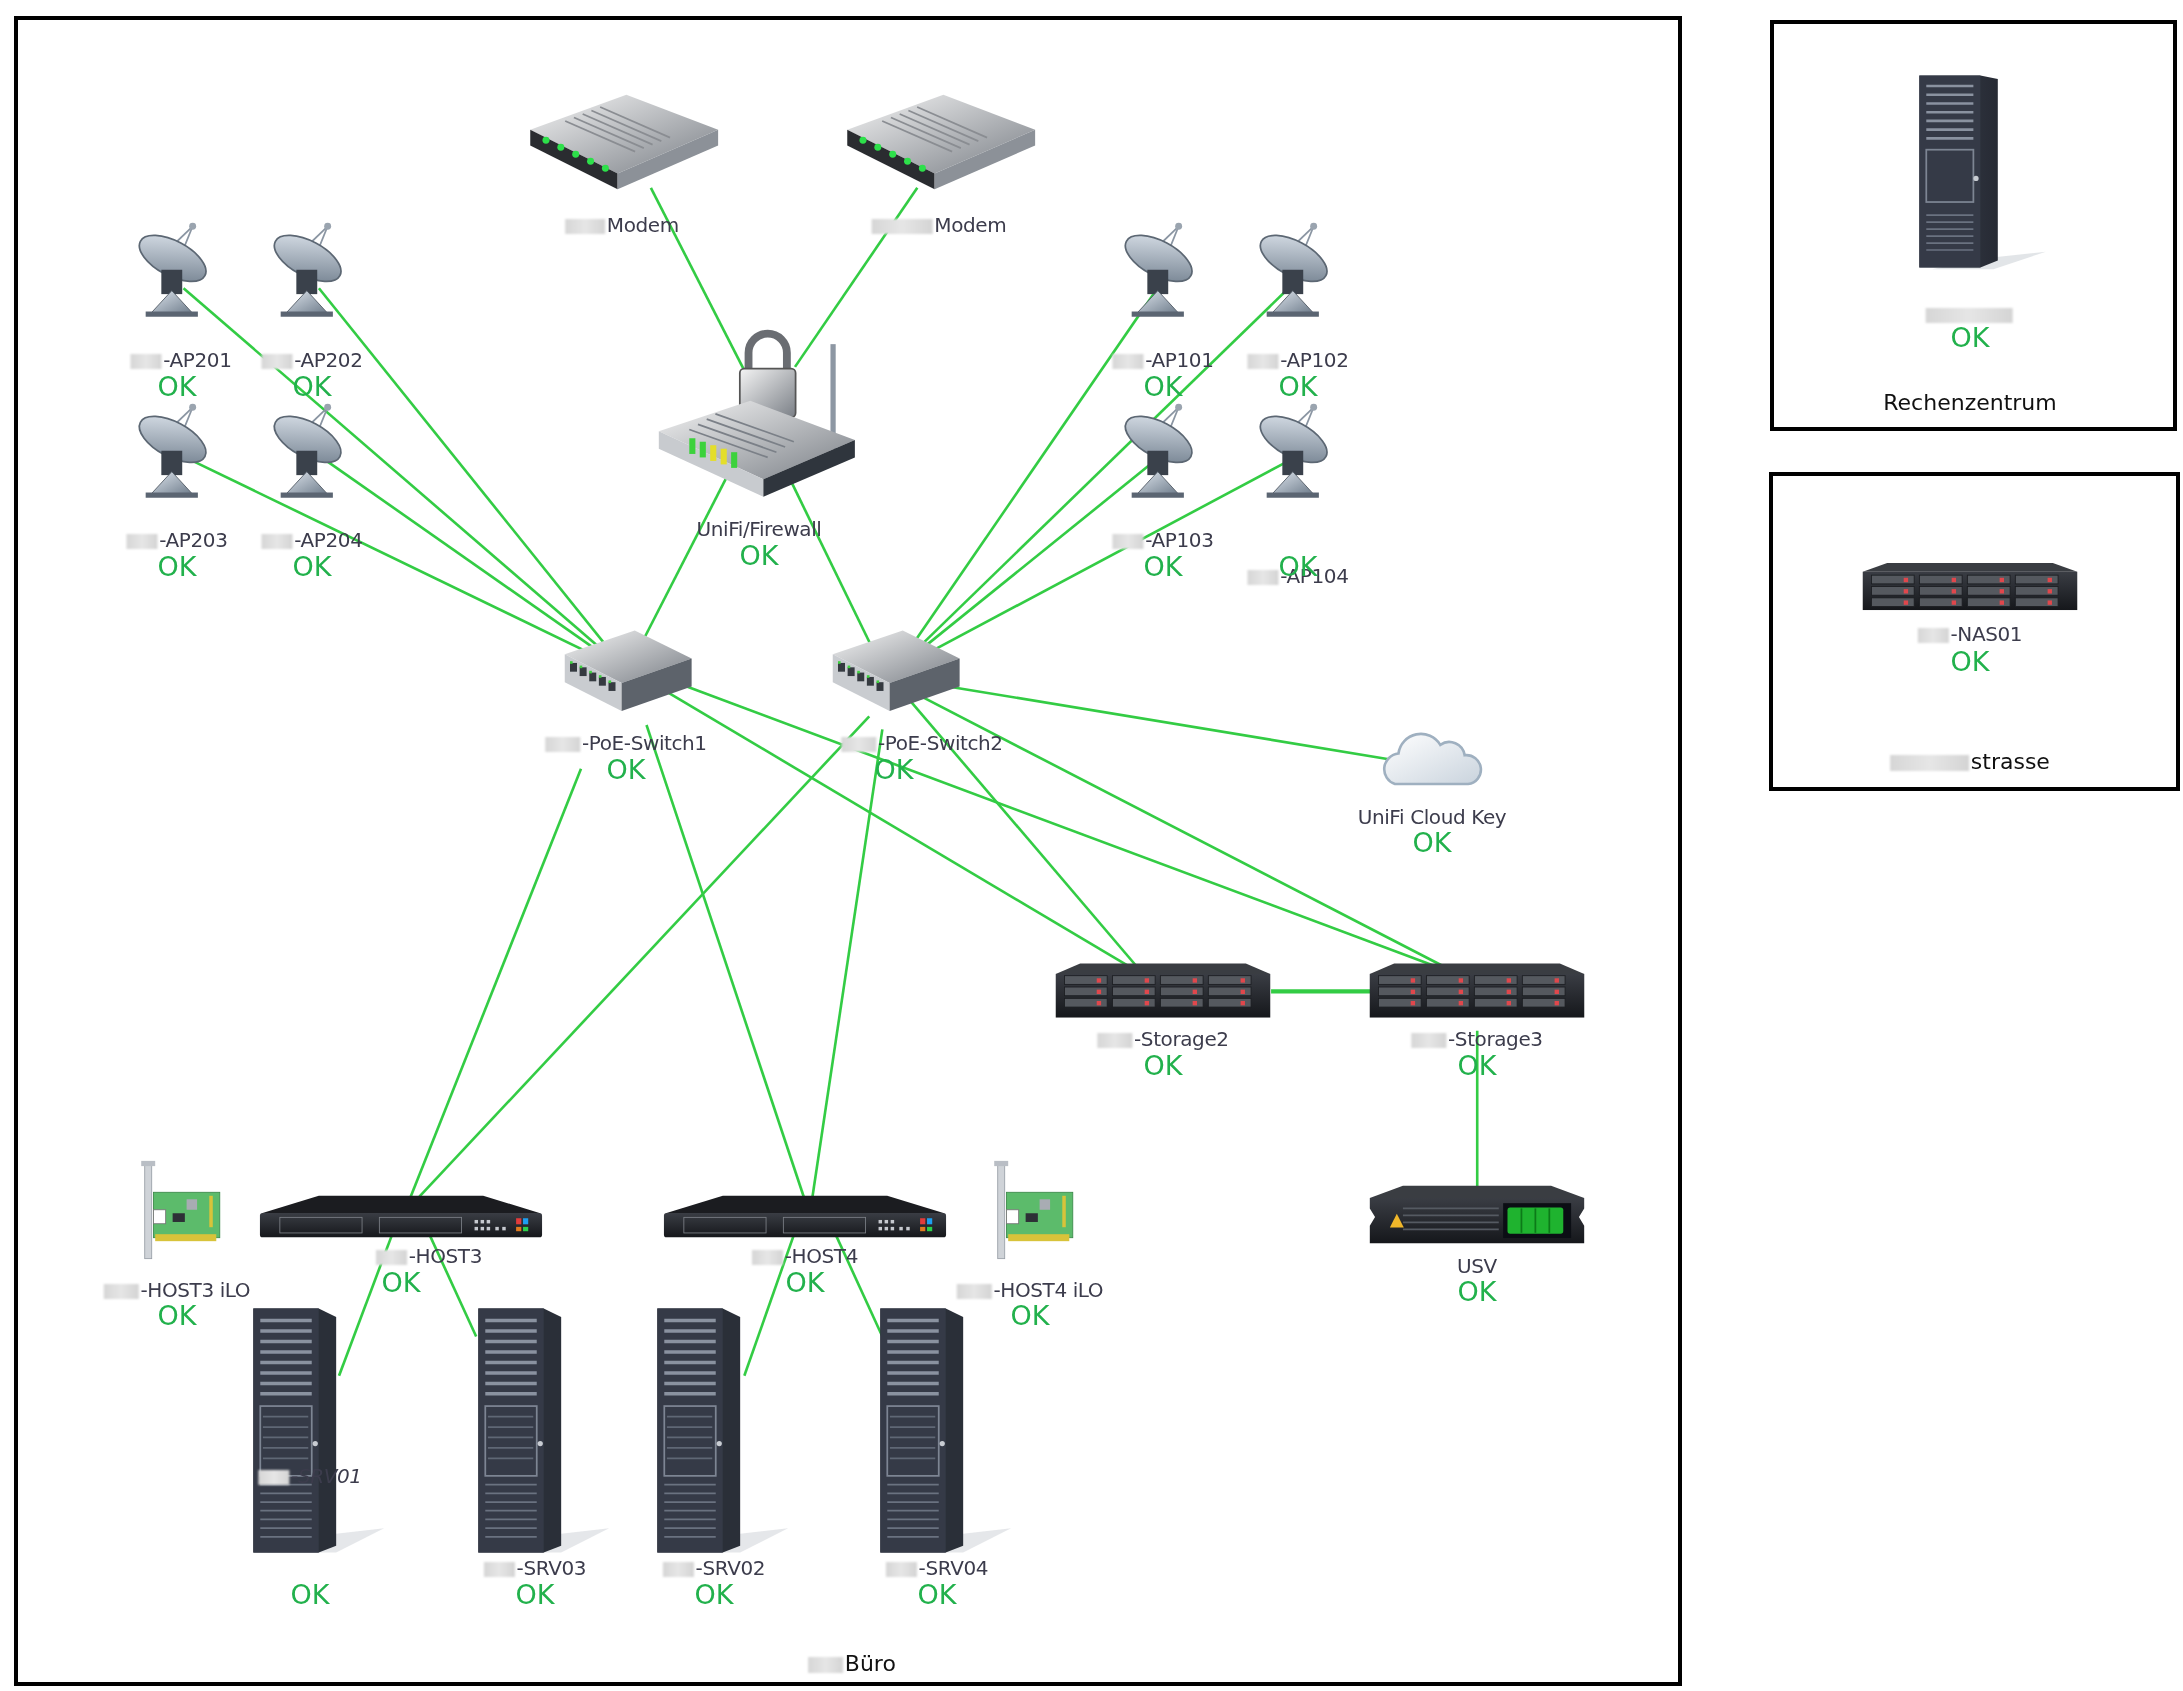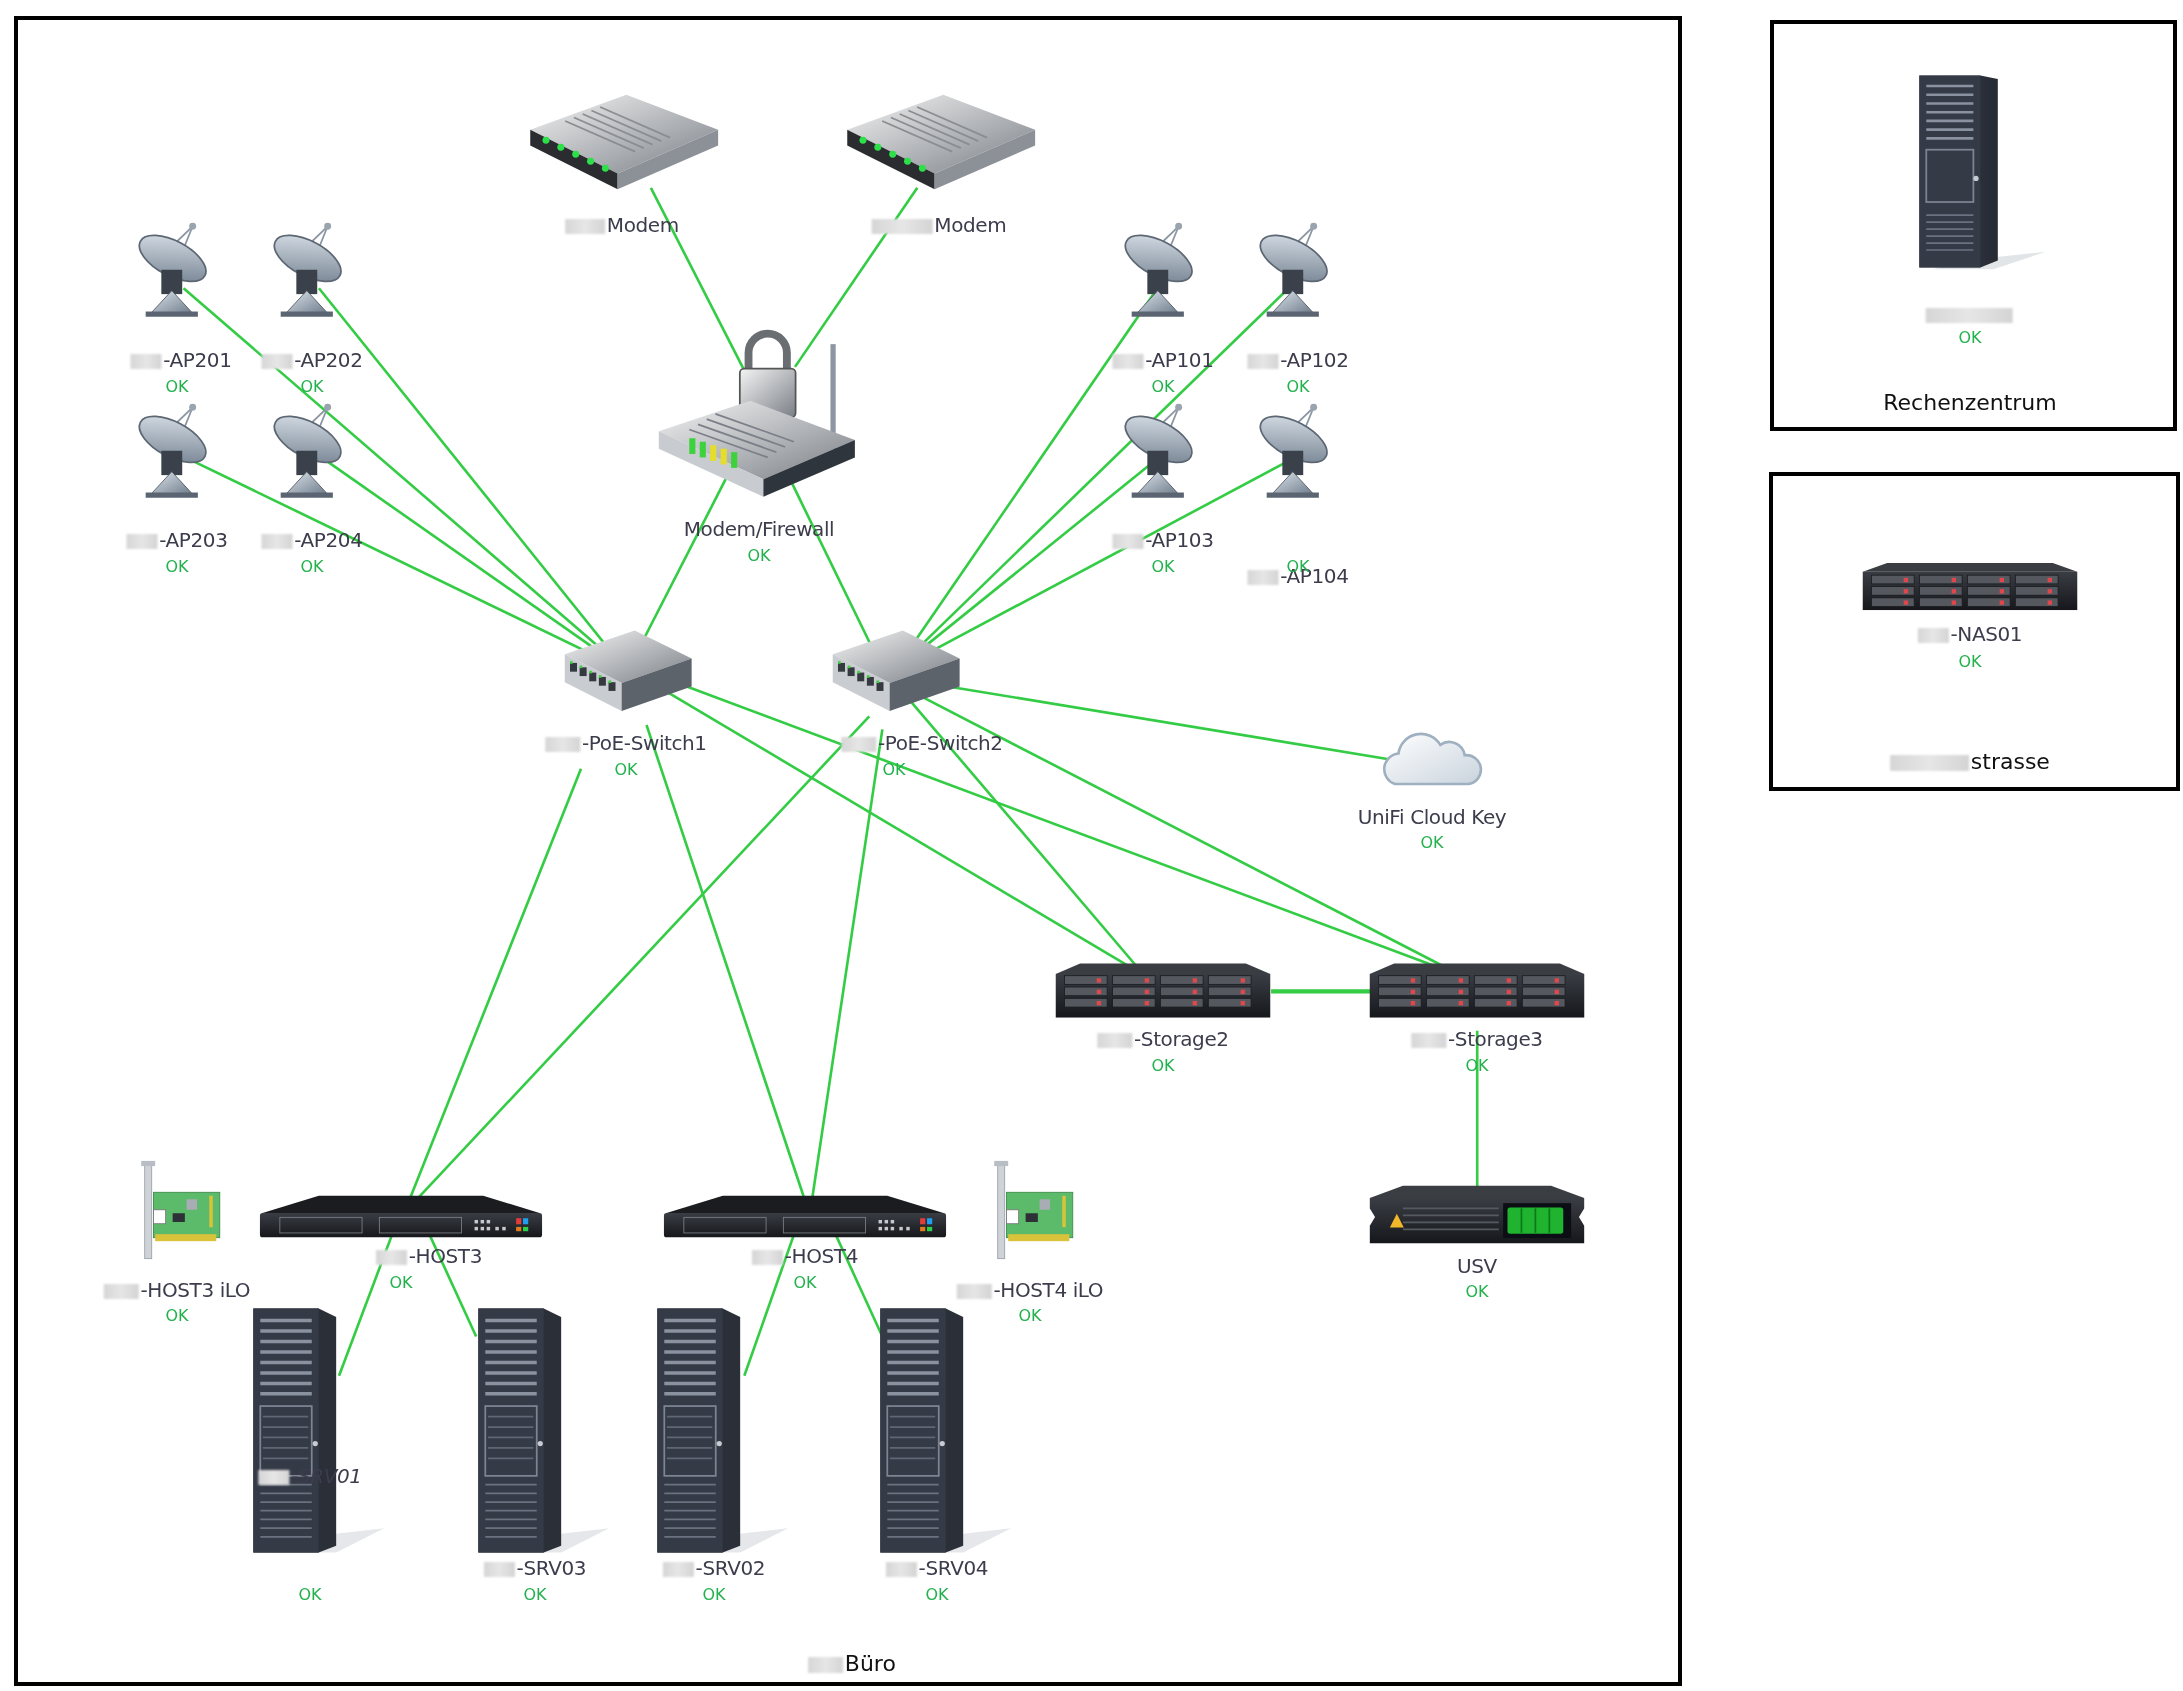--- a/index.html
+++ b/index.html
@@ -1,21 +1,21 @@
 <!DOCTYPE html>
 <html style="font-size:14px"><head>
 <meta charset="utf-8">
 <style>
   html,body{margin:0;padding:0;background:#ffffff;}
   body{width:2184px;height:1692px;position:relative;overflow:hidden;font-family:"DejaVu Sans","Liberation Sans",sans-serif;}
   .box{position:absolute;border:4.4px solid #000;box-sizing:border-box;background:#fff;}
   #edges{position:absolute;left:0;top:0;width:2184px;height:1692px;pointer-events:none;}
   .node{position:absolute;transform:translate(-50%,-50%);cursor:pointer;}
   .lbl{position:absolute;transform:translateX(-50%);white-space:nowrap;font-size:20px;color:#3c3c4c;text-align:center;line-height:24.5px;letter-spacing:-0.4px;}
-  .ok{position:absolute;transform:translateX(-50%);white-space:nowrap;font-size:16px;color:#22b14c;line-height:24.5px;}
+  .ok{position:absolute;transform:translateX(-50%);white-space:nowrap;font-size:27px;color:#22b14c;line-height:24.5px;}
   .blur{display:inline-block;height:15.7px;background:linear-gradient(90deg,#d6d6d6,#e6e6e6,#d4d4d4);vertical-align:middle;margin-right:1.7px;filter:blur(0.9px);}
   .area-title{position:absolute;transform:translateX(-50%);white-space:nowrap;font-size:22px;color:#111;line-height:26px;}
 </style>
 </head>
 <body>
 
 <div class="box" style="left:14px;top:15.7px;width:1668px;height:1670px;"></div>
 <div class="box" style="left:1770px;top:20px;width:407px;height:411px;"></div>
 <div class="box" style="left:1769px;top:472px;width:411px;height:319px;"></div>
 
@@ -136,21 +136,21 @@
       </g>
     <g>
         <rect x="40" y="138" width="7" height="18" fill="#3cd23c"></rect>
         <rect x="52" y="142" width="7" height="18" fill="#3cd23c"></rect>
         <rect x="64" y="146" width="7" height="18" fill="#e4de2a"></rect>
         <rect x="76" y="150" width="7" height="18" fill="#e4de2a"></rect>
         <rect x="88" y="154" width="7" height="18" fill="#3cd23c"></rect>
       </g>
   </svg>
 </div>
-<div class="lbl" style="left:759px;top:517px;">Modem/Firewall</div>
+<div class="lbl" style="left:759px;top:517px;">UniFi/Firewall</div>
 <div class="ok" style="left:759px;top:544px;">OK</div>
 
 <div id="ap-container">
     <div class="node" style="left: 177px; top: 273px;"><svg width="87" height="105" viewBox="0 0 100 120">
   <line x1="55" y1="40" x2="68" y2="8" stroke="#8a95a2" stroke-width="2"></line>
         <line x1="40" y1="35" x2="68" y2="8" stroke="#8a95a2" stroke-width="2"></line>
   <circle cx="68" cy="8" r="4" fill="#9aa4af"></circle>
   <ellipse cx="45" cy="45" rx="42" ry="20" transform="rotate(28 45 45)" fill="url(#gDish)" stroke="#5c6773" stroke-width="2"></ellipse>
   <rect x="32" y="58" width="24" height="28" fill="#3a414b"></rect>
   <polygon points="20,108 44,82 68,108" fill="url(#gDish)" stroke="#4d5661"></polygon>

